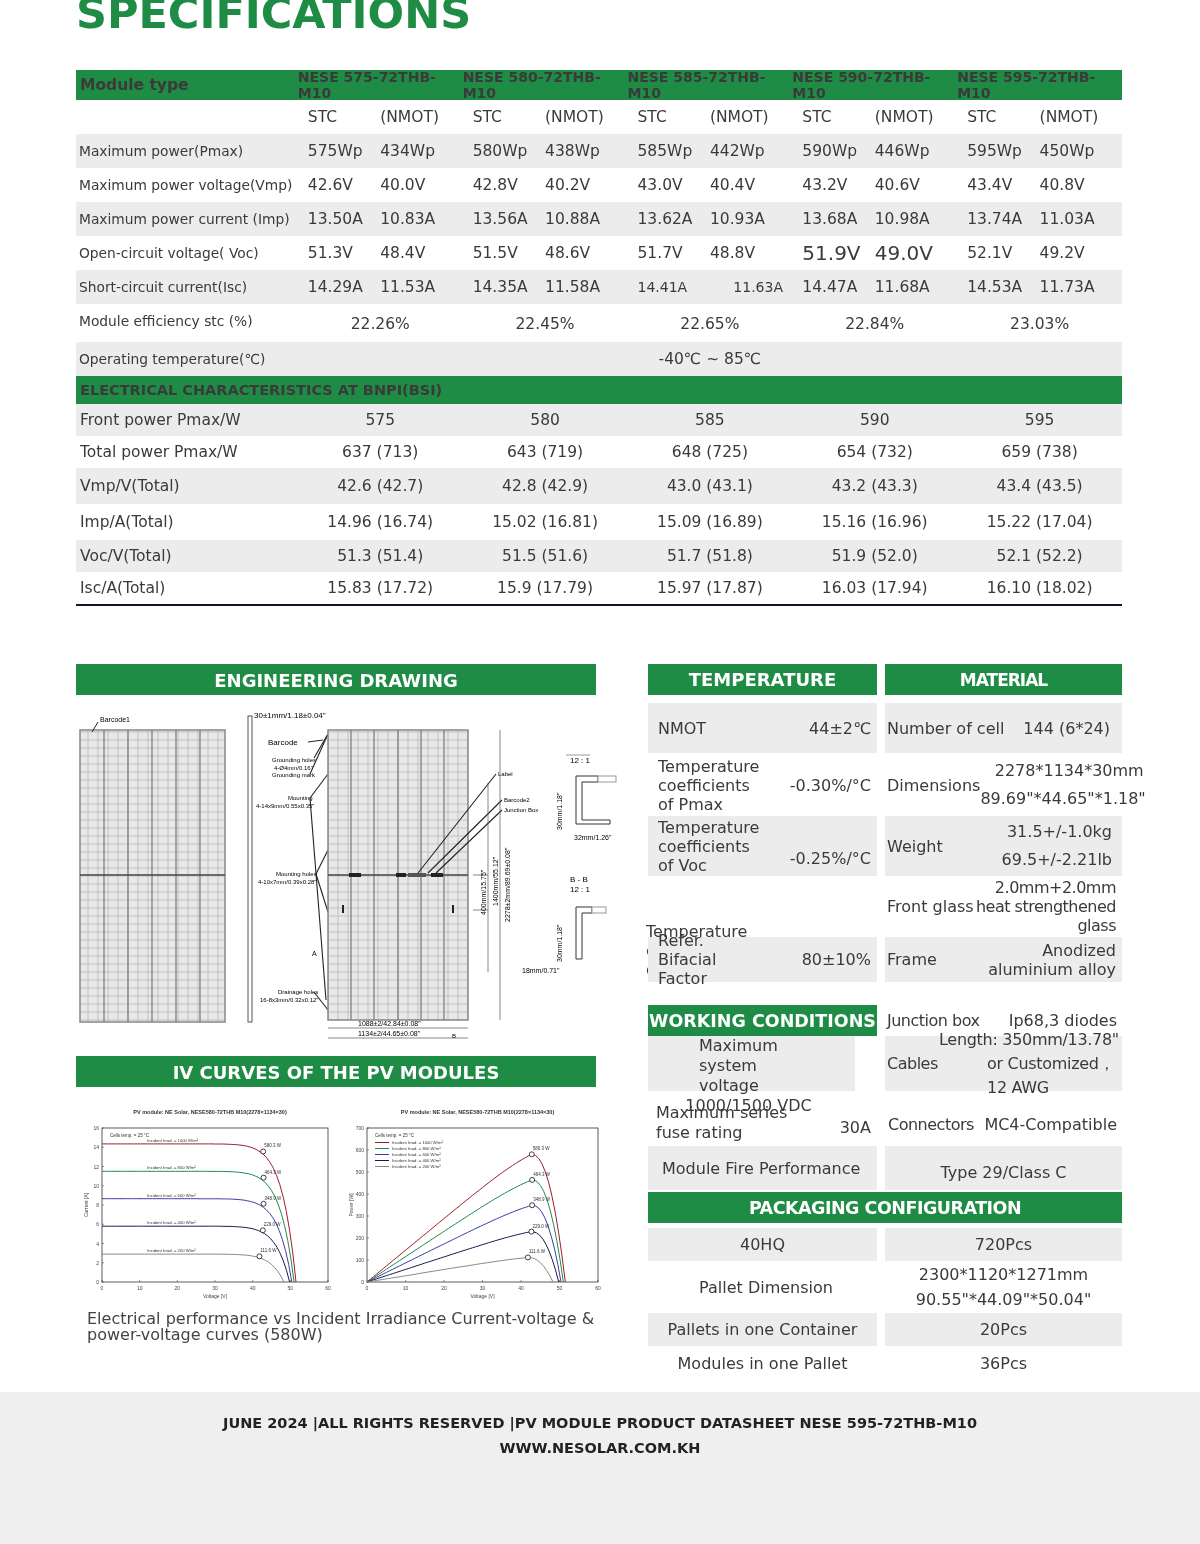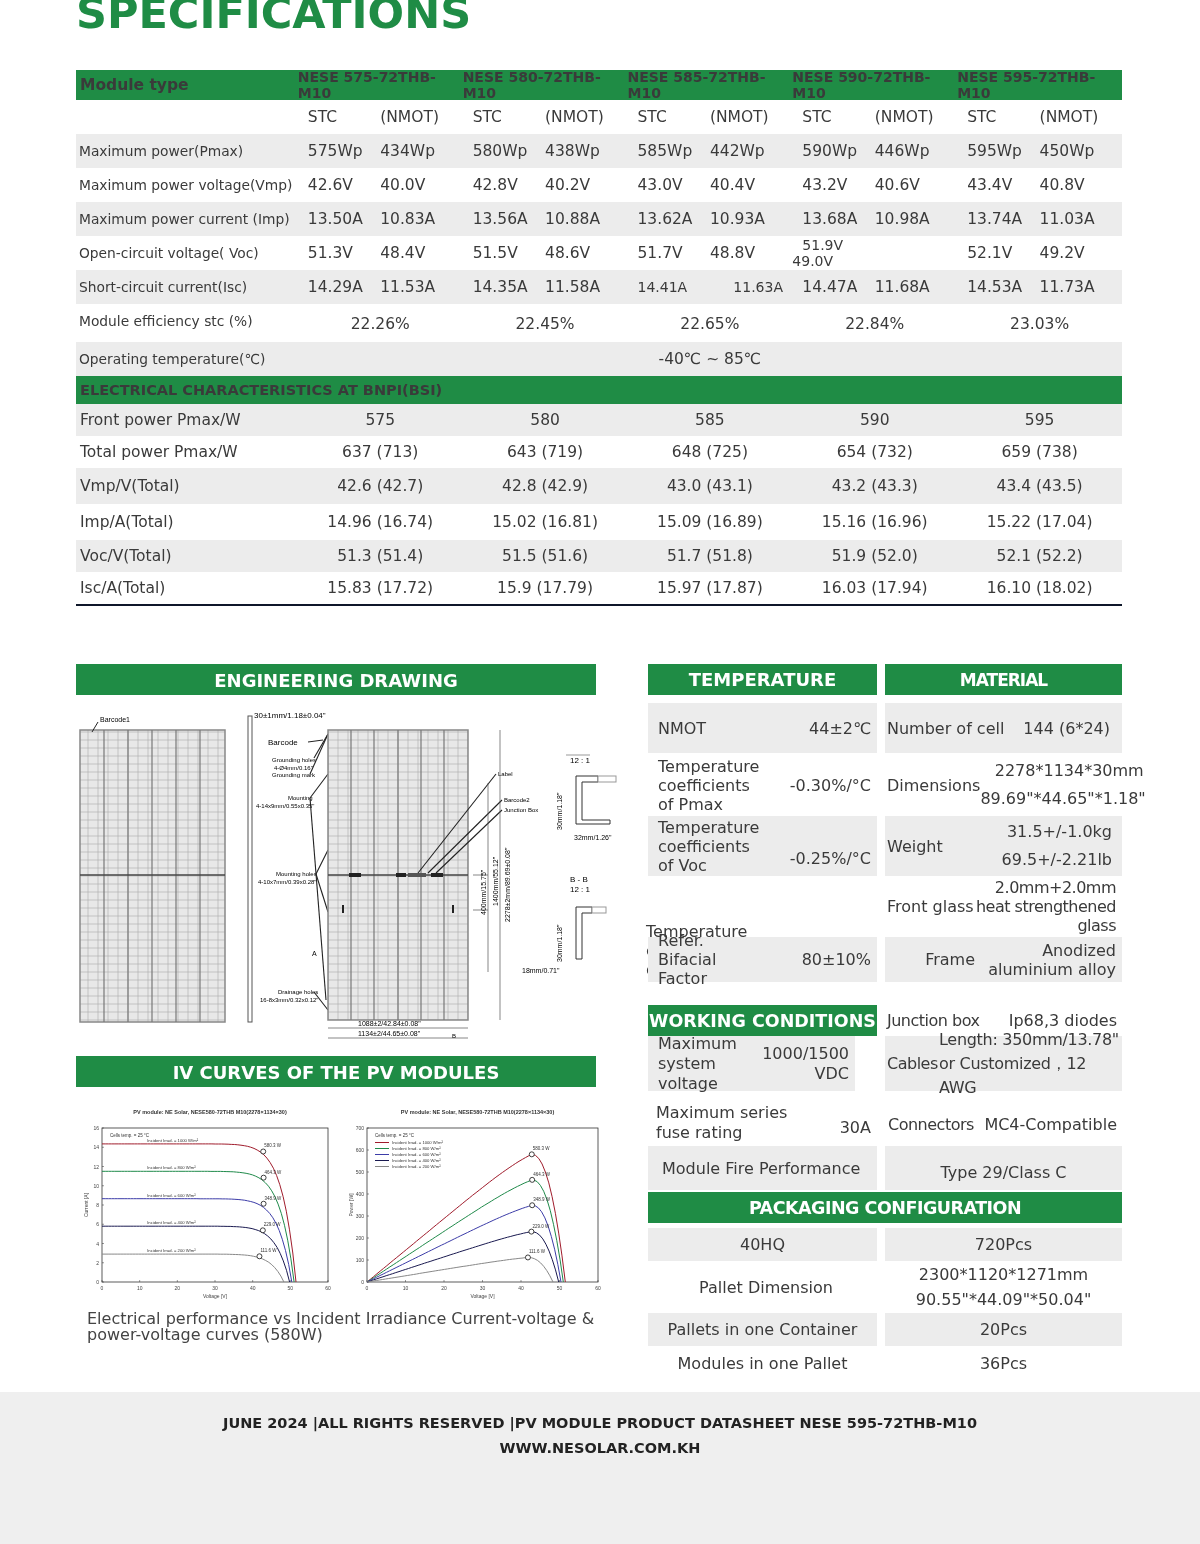--- a/index.html
+++ b/index.html
@@ -170,21 +170,21 @@
           <span>48.4V</span>
         </div>
         <div class="mcol" style="font-size:15.5px;">
           <span>51.5V</span>
           <span>48.6V</span>
         </div>
         <div class="mcol" style="font-size:15.5px;">
           <span>51.7V</span>
           <span>48.8V</span>
         </div>
-        <div class="mcol" style="font-size:14px;flex-direction:column;">
+        <div class="mcol" style="font-size:20px;">
           <span>51.9V</span>
           <span>49.0V</span>
         </div>
         <div class="mcol" style="font-size:15.5px;">
           <span>52.1V</span>
           <span>49.2V</span>
         </div>
       </div>
       <div class="row h34 grey">
         <div class="label">Short-circuit current(Isc)</div>
@@ -545,46 +545,46 @@
     <div style="flex:1;text-align:right;line-height:28px;padding-right:10px;">
       <div>31.5+/-1.0kg</div>
       <div>69.5+/-2.21lb</div>
     </div>
   </div>
   <div class="cell" style="left:885px;top:877px;width:237px;height:58px;">
     <span style="padding-left:2px;width:90px;">Front glass</span>
     <span style="flex:1;text-align:right;line-height:19px;padding-right:6px;letter-spacing:-0.5px;">2.0mm+2.0mm heat strengthened glass</span>
   </div>
   <div class="cell grey" style="left:885px;top:937px;width:237px;height:45px;">
-    <span style="padding-left:2px;width:90px;text-align:right;">Frame</span>
+    <span style="padding-left:2px;width:90px;">Frame</span>
     <span style="flex:1;text-align:right;line-height:19px;padding-right:6px;">Anodized aluminium alloy</span>
   </div>
 
   <div class="sec-head green" style="left:648px;top:1005px;width:229px;height:31px;line-height:32px;font-size:17.5px;">WORKING CONDITIONS</div>
-  <div class="cell grey" style="left:648px;top:1036px;width:207px;height:55px;">
+  <div class="cell grey" style="left:648px;top:1036px;width:207px;height:55px;flex-direction:column;">
     <span style="padding-left:10px;width:125px;line-height:20px;">Maximum system voltage</span>
     <span style="flex:1;text-align:right;line-height:20px;padding-right:6px;">1000/1500 VDC</span>
   </div>
   <div class="cell" style="left:648px;top:1095px;width:229px;height:55px;gap:36px;">
     <span style="padding-left:8px;width:150px;line-height:20px;">Maximum series fuse rating</span>
     <span style="flex:1;text-align:right;padding-right:6px;padding-top:10px;">30A</span>
   </div>
   <div class="cell grey" style="left:648px;top:1146px;width:229px;height:44px;">
     <span style="padding-left:14px;">Module Fire Performance</span>
   </div>
 
   <div class="cell" style="left:885px;top:1005px;width:237px;height:31px;">
     <span style="padding-left:2px;flex:1;letter-spacing:-0.5px;">Junction box</span>
     <span style="padding-right:5px;">Ip68,3 diodes</span>
   </div>
   <div class="cell grey" style="left:885px;top:1036px;width:237px;height:55px;">
     <span style="padding-left:2px;width:52px;letter-spacing:-0.5px;">Cables</span>
     <div style="flex:1;line-height:24px;padding-left:2px;">
       <div style="letter-spacing:-0.3px;">Length: 350mm/13.78"</div>
-      <div style="letter-spacing:-0.3px;">or Customized，12 AWG</div>
+      <div style="letter-spacing:-0.3px;margin-left:48px;">or Customized，12 AWG</div>
     </div>
   </div>
   <div class="cell" style="left:885px;top:1095px;width:237px;height:55px;padding-top:4px;">
     <span style="padding-left:3px;flex:1;letter-spacing:-0.5px;">Connectors</span>
     <span style="padding-right:5px;">MC4-Compatible</span>
   </div>
   <div class="cell grey" style="left:885px;top:1146px;width:237px;height:44px;justify-content:center;">
     <span style="padding-top:8px;">Type 29/Class C</span>
   </div>
 

